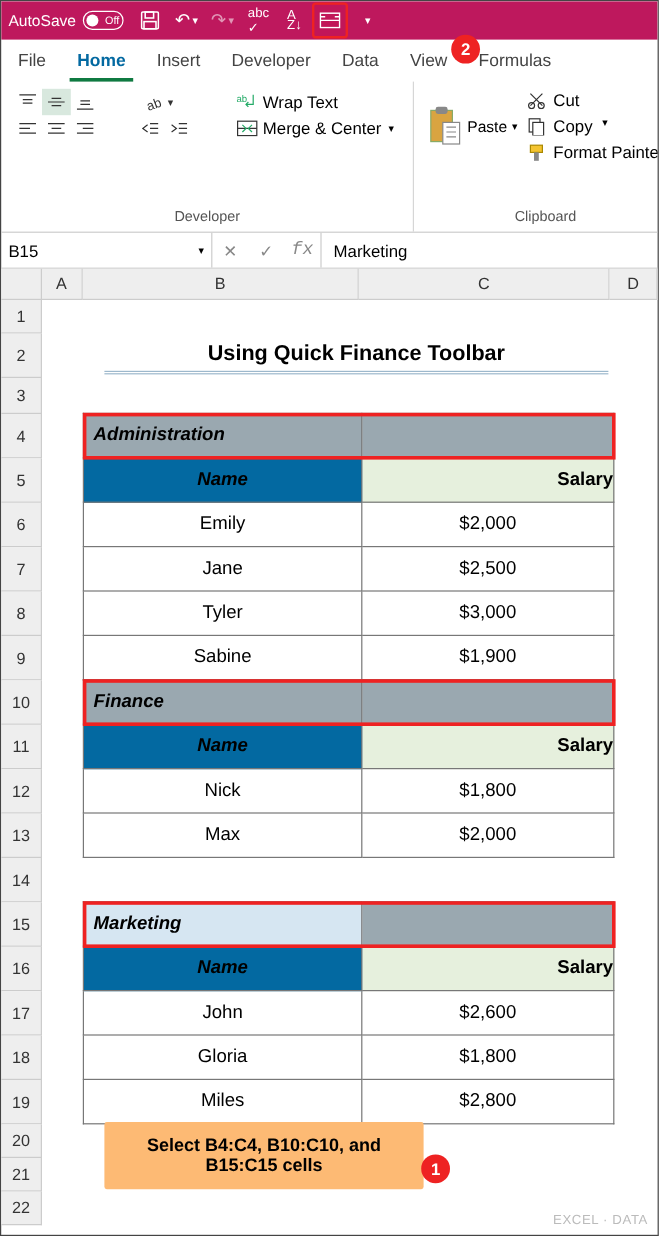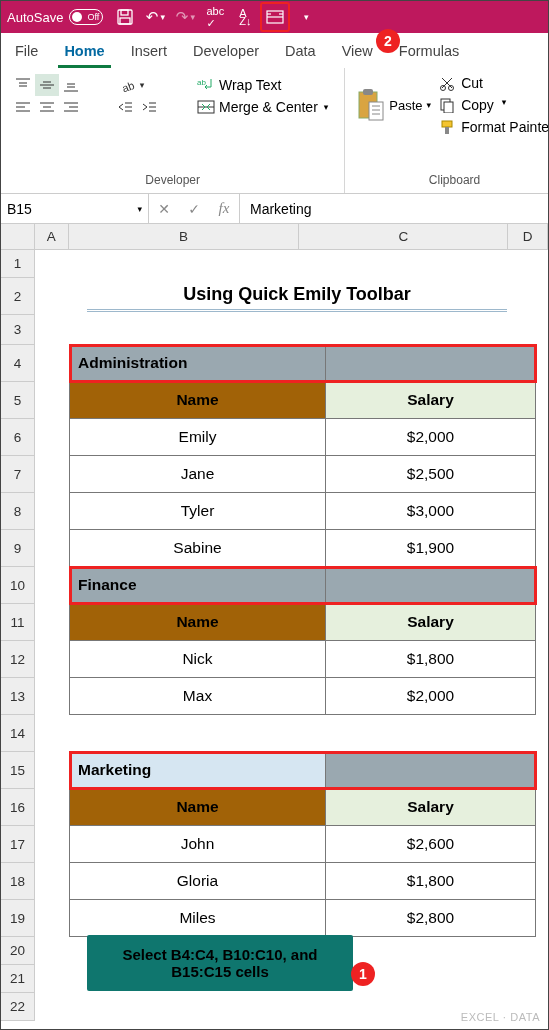--- a/index.html
+++ b/index.html
@@ -36,56 +36,56 @@
   .wide-btn { display: flex; align-items: center; gap: 4px; font-size: 14px; cursor: pointer; padding: 3px 6px; white-space: nowrap; }
 
   .clip-flex { display: flex; width: 100%; gap: 4px; padding: 2px 2px; }
   .paste-big { display: flex; flex-direction: row; align-items: center; cursor: pointer; padding: 2px 2px; font-size: 13px; gap: 2px; }
   .paste-icon { width: 32px; height: 34px; }
   .clip-small { display: flex; flex-direction: column; gap: 4px; font-size: 14px; }
   .clip-item { display: flex; align-items: flex-start; gap: 6px; cursor: pointer; padding: 1px 2px; white-space: nowrap; }
 
   
   .formula-row { display: flex; align-items: center; height: 30px; border-bottom: 1px solid #ccc; font-size: 14px; }
-  .namebox { width: 148px; border-right: 1px solid #ccc; padding: 0 6px; display: flex; align-items: center; justify-content: space-between; height: 100%; }
+  .namebox { width: 176px; border-right: 1px solid #ccc; padding: 0 6px; display: flex; align-items: center; justify-content: space-between; height: 100%; }
   .fx-btns { display: flex; align-items: center; gap: 0; color: #888; height: 100%; border-right: 1px solid #ccc; }
   .fx-btn { width: 30px; text-align: center; font-size: 14px; }
-  .fx-btn.it { font-style: italic; font-family: Liberation Serif, serif; font-size: 15px; }
+  .fx-btn.it { font-style: italic; font-family: Liberation Mono, monospace; font-size: 15px; }
   .formula-val { padding: 0 10px; }
 
   
   .grid-area { display: flex; height: calc(1030px - 32px - 31px - 126px - 30px); }
   .col-headers { display: flex; height: 26px; }
   .ch { border-right: 1px solid #ccc; border-bottom: 1px solid #ccc; background: #eee; font-size: 13.5px; text-align: center; line-height: 26px; color: #333; }
   .row-headers { width: 34px; }
   .rh { height: 37px; border-right: 1px solid #ccc; border-bottom: 1px solid #ccc; background: #eee; font-size: 13.5px; display: flex; align-items: center; justify-content: center; color: #333; }
   .rh.r1 { height: 28px; }
   .rh.r3 { height: 30px; }
   .rh.r20, .rh.r21, .rh.r22 { height: 28px; }
   .corner { width: 34px; height: 26px; background: #eee; border-right: 1px solid #ccc; border-bottom: 1px solid #ccc; }
   .cells { position: relative; flex: 1; }
   .wA { width: 34px; } .wB { width: 232px; } .wC { width: 210px; } .wD { width: 40px; }
 
   .sheet-content { position: absolute; inset: 0; }
   .title-text { position: absolute; top: 34px; left: 52px; width: 420px; text-align: center; font-size: 18px; font-weight: 600; border-bottom: 3px double #9db8cc; padding-bottom: 4px; }
 
   .tbl { position: absolute; border-collapse: collapse; left: 34px; }
   .tbl td, .tbl th { border: 1px solid #777; height: 37px; text-align: center; font-size: 15.5px; }
-  .tbl .cB { width: 256px; } .tbl .cC { width: 210px; }
+  .tbl .cB { width: 232px; font-style: italic; } .tbl .cC { width: 210px; text-align: right; }
   .secthdr td { background: #9aa8b0; font-weight: 700; text-align: left; padding-left: 8px; }
   .secthdr.active td:first-child { background: #d6e6f2; }
-  .colhdr th { background: #a16207; font-weight: 700; }
+  .colhdr th { background: #0369a1; font-weight: 700; }
   .colhdr th.sal { background: #e6f0dd; }
   .red-out { outline: 3px solid #e22; outline-offset: -2px; }
 
   .t1 { top: 94px; }
   .t2 { top: 316px; }
   .t3 { top: 501px; }
 
-  .instr-box { position: absolute; top: 685px; left: 52px; width: 266px; height: 56px; background: #0f766e; color: #000; font-size: 15px; font-weight: 600; display: flex; align-items: center; justify-content: center; text-align: center; border-radius: 2px; padding: 4px 8px; }
+  .instr-box { position: absolute; top: 685px; left: 52px; width: 266px; height: 56px; background: #fdba74; color: #000; font-size: 15px; font-weight: 600; display: flex; align-items: center; justify-content: center; text-align: center; border-radius: 2px; padding: 4px 8px; }
   .callout-1 { position: absolute; top: 712px; left: 316px; width: 24px; height: 24px; background: #e22; color: #fff; border-radius: 50%; font-size: 14px; font-weight: bold; display: flex; align-items: center; justify-content: center; z-index: 50; }
 
   .watermark { position: absolute; bottom: 6px; right: 8px; font-size: 11px; color: #bbb; letter-spacing: 0.5px; z-index: 60; }
 </style>
 </head>
 <body>
 
 <div class="titlebar">
   <div class="autosave-wrap">
     <span>AutoSave</span>
@@ -316,21 +316,21 @@
       <div class="rh">16</div>
       <div class="rh">17</div>
       <div class="rh">18</div>
       <div class="rh">19</div>
       <div class="rh r20">20</div>
       <div class="rh r21">21</div>
       <div class="rh r22">22</div>
     </div>
     <div class="cells">
       <div class="sheet-content">
-        <div class="title-text">Using Quick Emily Toolbar</div>
+        <div class="title-text">Using Quick Finance Toolbar</div>
 
         <table class="tbl t1">
           <tbody>
               <tr class="secthdr red-out">
                 <td class="cB">Administration</td>
                 <td class="cC"></td>
               </tr>
           <tr class="colhdr">
                 <th class="cB">Name</th>
                 <th class="cC sal">Salary</th>

